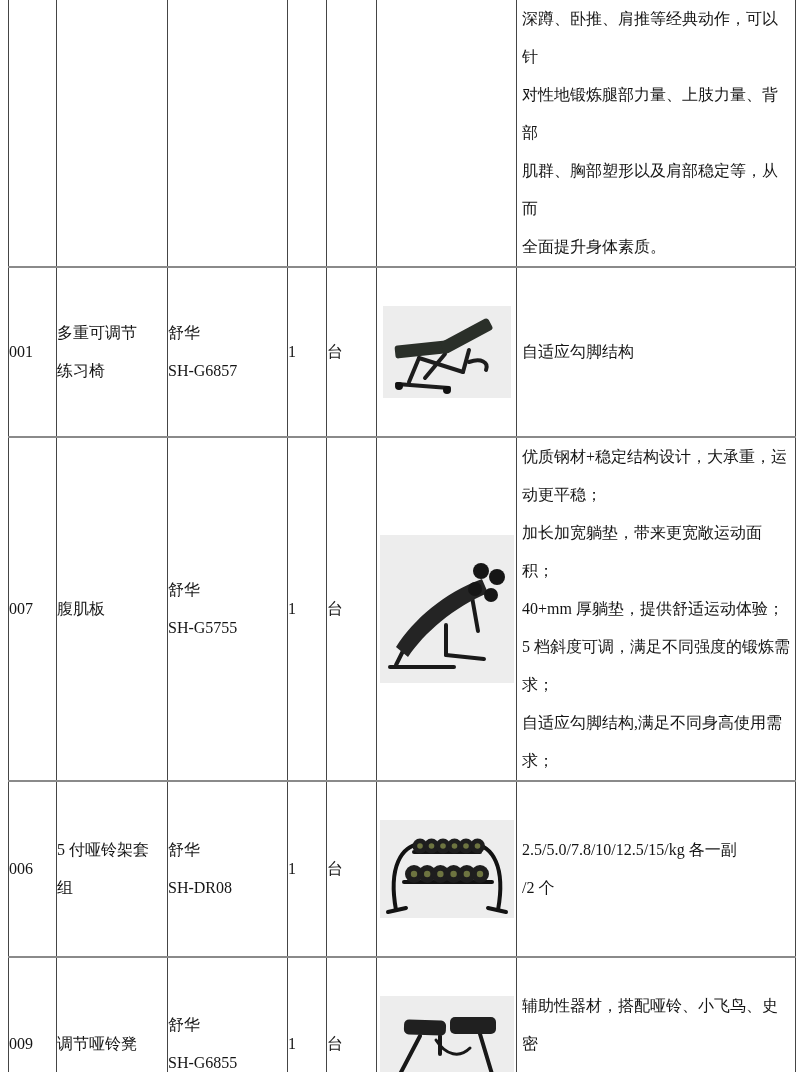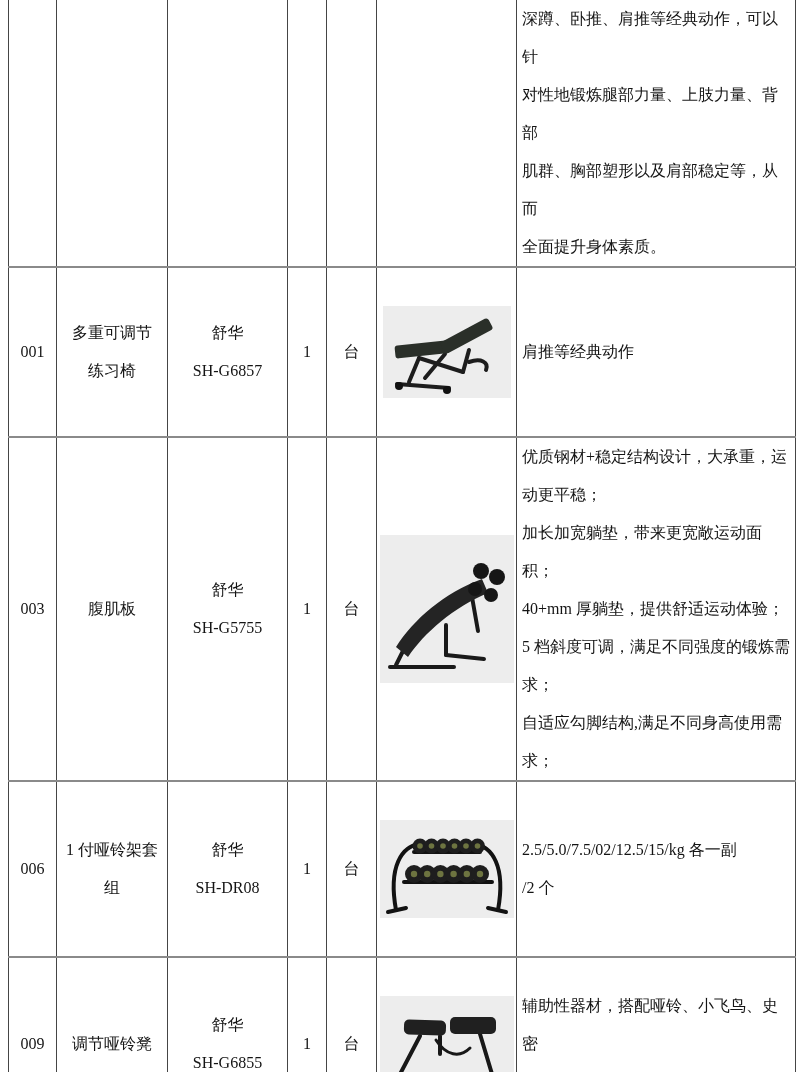--- a/index.html
+++ b/index.html
@@ -13,21 +13,21 @@
     border-collapse:collapse;
     table-layout:fixed;
     width:787px;
     margin-left:8px;
   }
   td{
     border-left:1px solid #454545;
     border-right:1px solid #454545;
     border-top:2px solid #8a8a8a;
     border-bottom:2px solid #8a8a8a;
-    text-align:center;
+    text-align:left;
     vertical-align:middle;
     font-size:16px;
     line-height:38px;
     padding:0;
     white-space:pre-line;
     overflow:hidden;
   }
   tr.carryover td{border-top:none;}
   td.desc{
     text-align:left;
@@ -93,25 +93,25 @@
             <path d="M80 66 L86 44"></path>
             <path d="M86 56 C98 52 106 56 103 64"></path>
           </g>
           <circle cx="16" cy="80" r="4" fill="#111"></circle>
           <circle cx="64" cy="84" r="4" fill="#111"></circle>
           <rect x="12" y="37" width="54" height="13" rx="3" fill="#2a2f29" transform="rotate(-6 38 44)"></rect>
           <rect x="60" y="34" width="54" height="13" rx="3" fill="#2a2f29" transform="rotate(-28 64 42)"></rect>
         </svg>
       </div>
     </td>
-    <td class="desc">肩推等经典动作</td>
+    <td class="desc">自适应勾脚结构</td>
   </tr>
 
   <tr style="height:309px">
-    <td>003</td>
+    <td>007</td>
     <td>腹肌板</td>
     <td>舒华
 SH-G5755</td>
     <td>1</td>
     <td>台</td>
     <td>
       <div class="photo-box pb-007">
         <svg width="134" height="148" viewBox="0 0 134 148">
           <g stroke="#191919" stroke-width="4" fill="none" stroke-linecap="round">
             <path d="M66 90 L66 120"></path>
@@ -133,21 +133,21 @@
 加长加宽躺垫，带来更宽敞运动面积；
 40+mm 厚躺垫，提供舒适运动体验；
 5 档斜度可调，满足不同强度的锻炼需
 求；
 自适应勾脚结构,满足不同身高使用需
 求；</td>
   </tr>
 
   <tr style="height:107px">
     <td>006</td>
-    <td>1 付哑铃架套
+    <td>5 付哑铃架套
 组</td>
     <td>舒华
 SH-DR08</td>
     <td>1</td>
     <td>台</td>
     <td>
       <div class="photo-box pb-008">
         <svg width="134" height="98" viewBox="0 0 134 98">
           <g stroke="#121212" stroke-width="4" fill="none" stroke-linecap="round">
             <path d="M16 90 C8 46 22 26 40 24"></path>
@@ -179,21 +179,21 @@
             <circle cx="73.6" cy="54" r="9" fill="#1e1e1e"></circle>
                 <circle cx="73.6" cy="54" r="3.2" fill="#6d7440"></circle>
             <circle cx="86.8" cy="54" r="9" fill="#1e1e1e"></circle>
                 <circle cx="86.8" cy="54" r="3.2" fill="#6d7440"></circle>
             <circle cx="100" cy="54" r="9" fill="#1e1e1e"></circle>
                 <circle cx="100" cy="54" r="3.2" fill="#6d7440"></circle>
           </g>
         </svg>
       </div>
     </td>
-    <td class="desc">2.5/5.0/7.5/02/12.5/15/kg 各一副
+    <td class="desc">2.5/5.0/7.8/10/12.5/15/kg 各一副
 /2 个</td>
   </tr>
 
   <tr style="height:106px">
     <td>009</td>
     <td>调节哑铃凳</td>
     <td>舒华
 SH-G6855</td>
     <td>1</td>
     <td>台</td>

